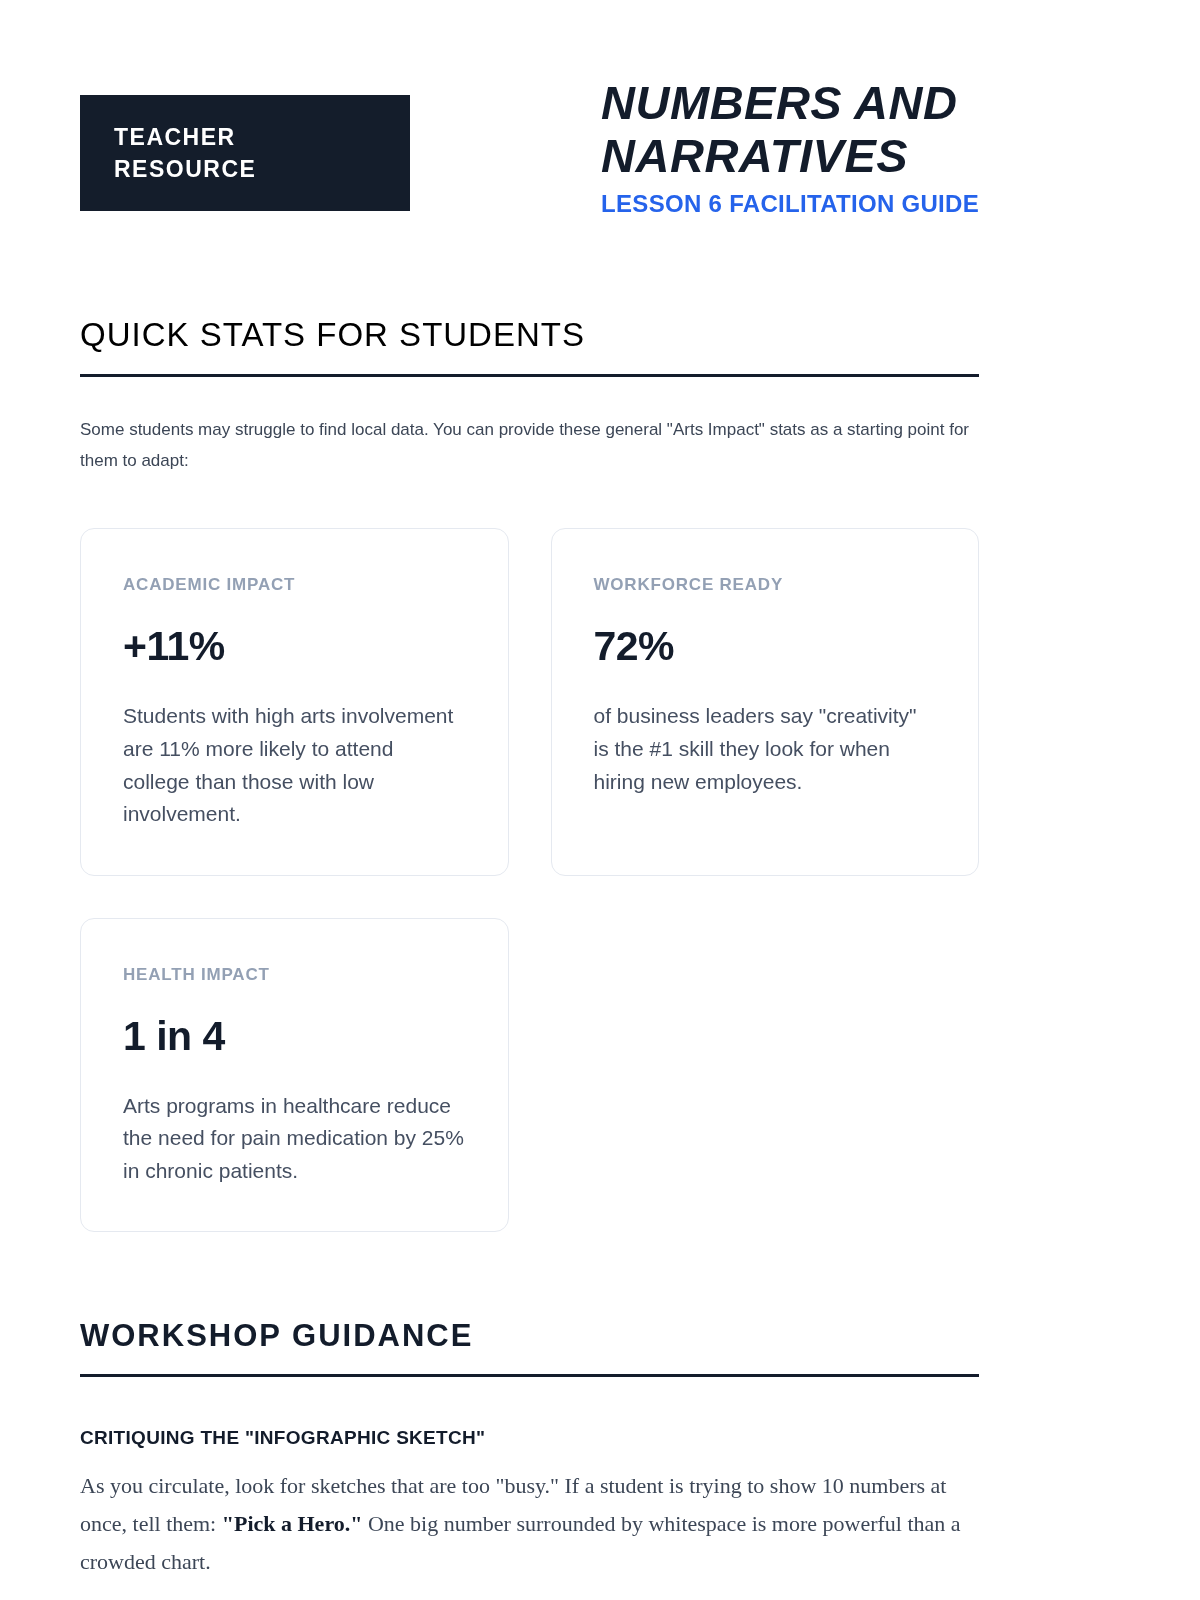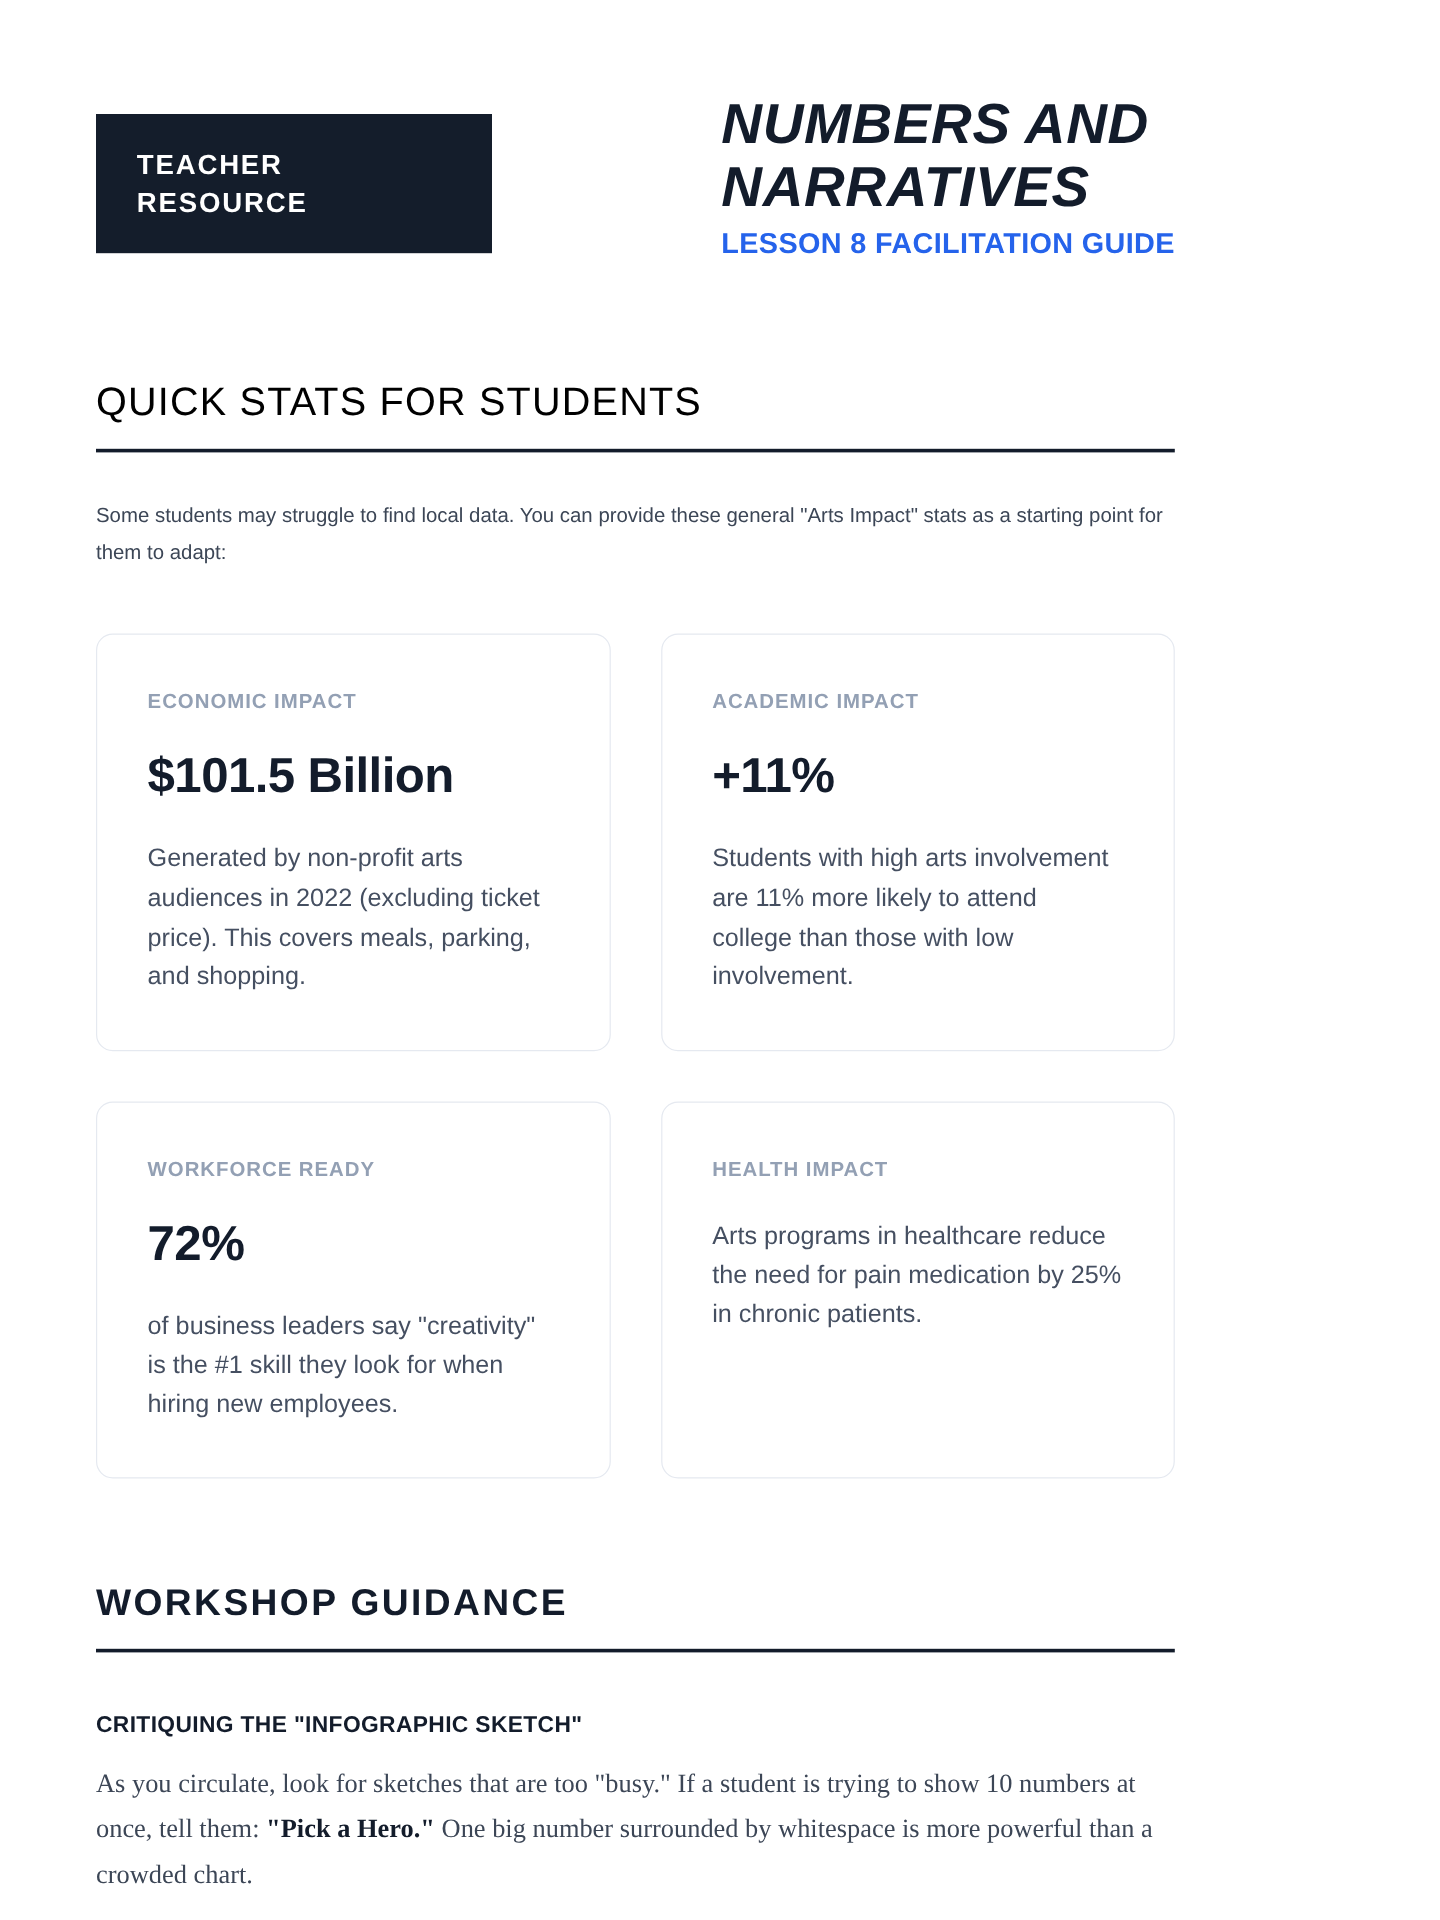--- a/index.html
+++ b/index.html
@@ -139,51 +139,47 @@
   <div class="header">
     <div class="badge">
       <div>TEACHER</div>
       <div>RESOURCE</div>
     </div>
     <div class="title-block">
       <div class="doc-title">
         <div>NUMBERS AND</div>
         <div>NARRATIVES</div>
       </div>
-      <div class="doc-subtitle">LESSON 8 FACILITATION GUIDE</div>
+      <div class="doc-subtitle">LESSON 6 FACILITATION GUIDE</div>
     </div>
   </div>
 
   <div class="section-quick">
     <h2 class="h2-blue">QUICK STATS FOR STUDENTS</h2>
     <hr class="rule">
     <p class="intro">Some students may struggle to find local data. You can provide these general "Arts Impact" stats as a starting point for them to adapt:</p>
 
     <div class="cards">
 
-      <div class="card">
-        <div class="card-label">ECONOMIC IMPACT</div>
-        <div class="card-value">$101.5 Billion</div>
-        <div class="card-desc">Generated by non-profit arts audiences in 2022 (excluding ticket price). This covers meals, parking, and shopping.</div>
-      </div>
 
       <div class="card">
         <div class="card-label">ACADEMIC IMPACT</div>
         <div class="card-value">+11%</div>
         <div class="card-desc">Students with high arts involvement are 11% more likely to attend college than those with low involvement.</div>
       </div>
 
       <div class="card">
         <div class="card-label">WORKFORCE READY</div>
         <div class="card-value">72%</div>
         <div class="card-desc">of business leaders say "creativity" is the #1 skill they look for when hiring new employees.</div>
       </div>
 
       <div class="card">
         <div class="card-label">HEALTH IMPACT</div>
+        <div class="card-value">1 in 4</div>
         <div class="card-desc">Arts programs in healthcare reduce the need for pain medication by 25% in chronic patients.</div>
       </div>
 
     </div>
   </div>
 
   <div class="section-workshop">
     <h2 class="h2-navy">WORKSHOP GUIDANCE</h2>
     <hr class="rule">
 

